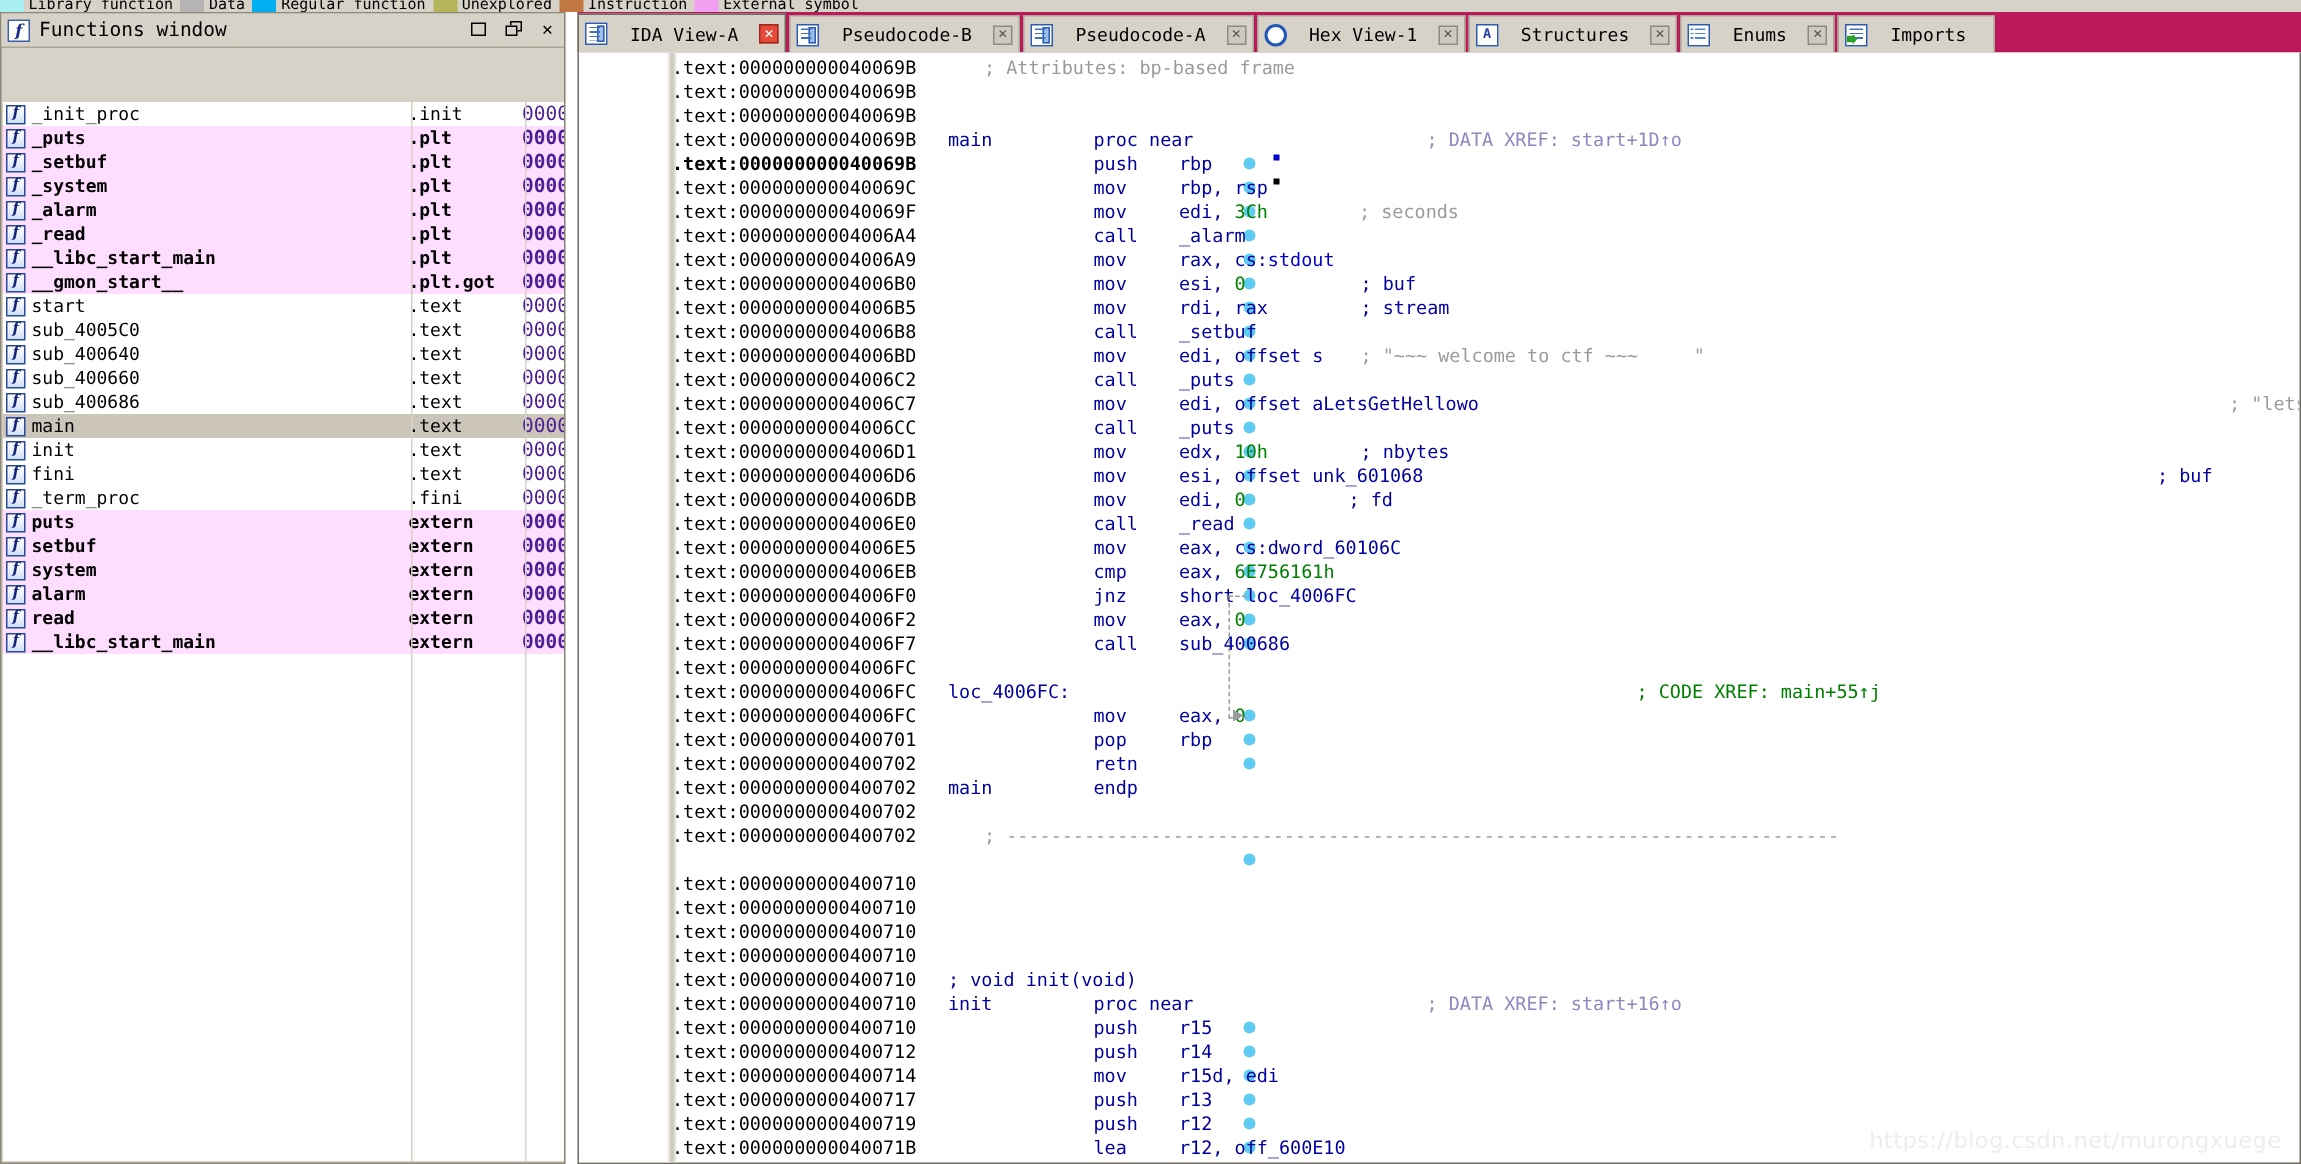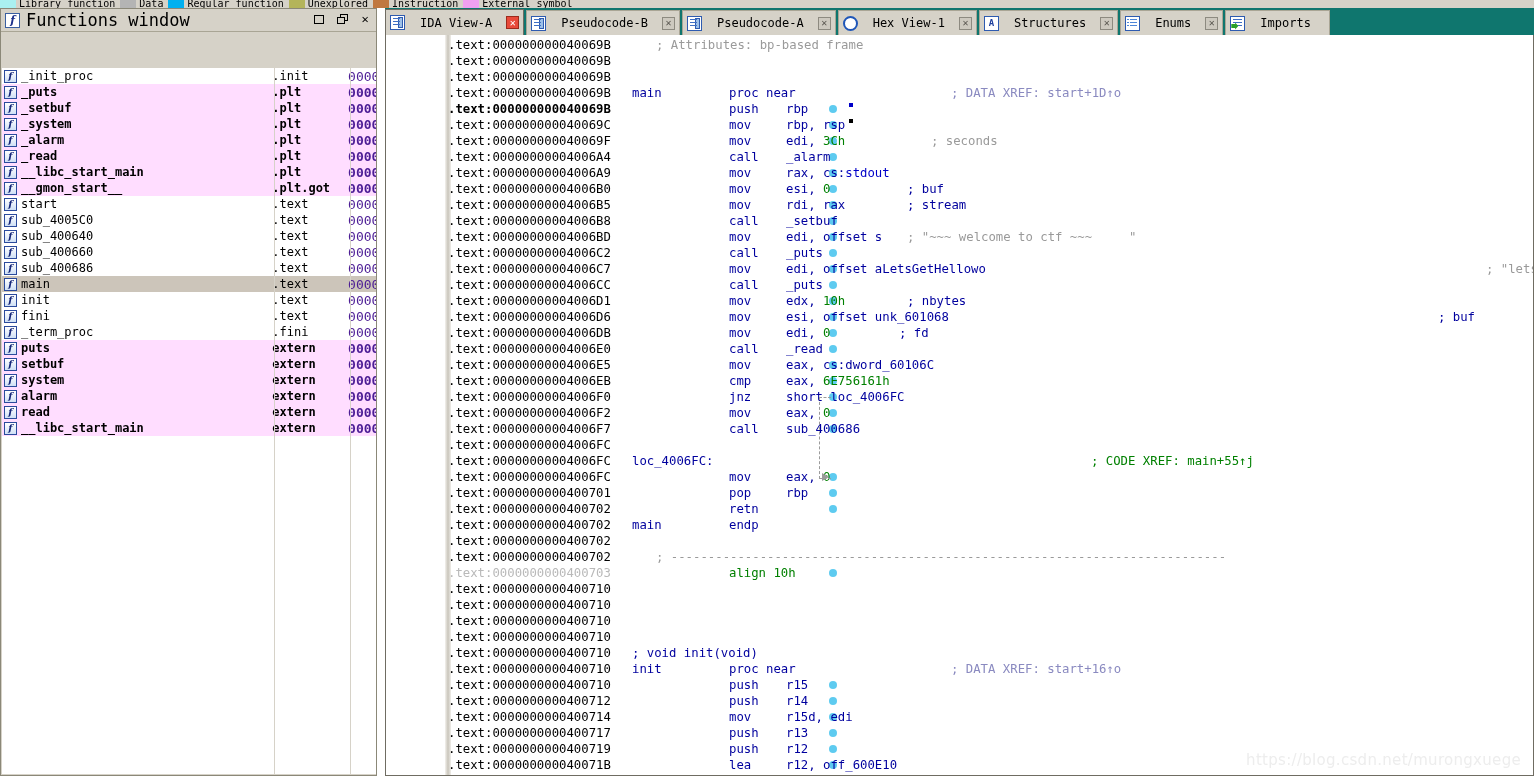--- a/index.html
+++ b/index.html
@@ -32,21 +32,21 @@
   }
   .fn-ico{
     width:15px;height:15px;margin-left:4px;margin-right:6px;
     border:1px solid #3a5fa0;background:#ffffff;
     display:flex;align-items:center;justify-content:center;
     font-family:"DejaVu Serif","Liberation Serif",serif;
     font-style:italic;font-weight:bold;font-size:11px;color:#1b2f8a;
     box-sizing:border-box;flex:none;
   }
   .fnwin-title .ttl{
-    font-size:17px;color:#000;font-family:"DejaVu Sans Mono","Liberation Mono",monospace;
+    font-size:13px;color:#000;font-family:"DejaVu Sans Mono","Liberation Mono",monospace;
   }
   .winbtns{position:absolute;right:4px;top:2px;display:flex;gap:9px;align-items:center;}
   .winbtn{width:14px;height:16px;display:flex;align-items:center;justify-content:center;
     font-size:12px;color:#000;cursor:default;}
   .wb-min{border:1.5px solid #000;width:10px;height:9px;box-sizing:border-box;background:#d6d2c8;}
   .wb-rest{position:relative;width:11px;height:10px;}
   .wb-rest:before{content:"";position:absolute;left:3px;top:0;width:8px;height:7px;border:1.5px solid #000;box-sizing:border-box;}
   .wb-rest:after{content:"";position:absolute;left:0;top:3px;width:8px;height:7px;border:1.5px solid #000;box-sizing:border-box;background:#d6d2c8;}
 
   .fn-header{
@@ -74,21 +74,21 @@
     font-family:"DejaVu Serif","Liberation Serif",serif;font-style:italic;
     font-weight:bold;font-size:10px;color:#14267a;line-height:1;
   }
   .fn-row .nm{width:252px;font-size:12px;color:#000;overflow:hidden;}
   .fn-row .sg{width:76px;font-size:12px;color:#000;overflow:hidden;}
   .fn-row .st{width:28px;font-size:13px;color:#4c1d95;overflow:hidden;}
   .fn-vdiv{position:absolute;top:59px;bottom:1px;width:1px;background:#d6d2c8;}
 
   
   .rightpane{position:absolute;left:385px;top:8px;width:1149px;height:768px;background:#d6d2c8;}
-  .tabbar{position:relative;height:27px;background:#0f766e;display:flex;align-items:flex-end;}
+  .tabbar{position:relative;height:27px;background:#be185d;display:flex;align-items:flex-end;}
   .tab{
     position:relative;height:25px;display:flex;align-items:center;
     background:#d6d2c8;border:1px solid #a9a595;border-bottom:none;
     box-sizing:border-box;margin-right:2px;padding:0 4px;
   }
   .tab.active{background:#d6d2c8;border-color:#6f6c62;height:26px;}
   .tab .tico{width:15px;height:15px;margin-right:5px;flex:none;position:relative;}
   .tab .tlabel{
     font-size:12px;color:#000;font-family:"DejaVu Sans Mono","Liberation Mono",monospace;
     padding:0 14px 0 10px;white-space:nowrap;
@@ -363,21 +363,21 @@
       <div class="code" id="code">
           <div class="cline" style="top: 2px; width: 100%;"><span class="addr">.text:000000000040069B</span><span class="cmt" style="left: 246px;">; Attributes: bp-based frame</span></div>
           <div class="cline" style="top: 18px; width: 100%;"><span class="addr">.text:000000000040069B</span></div>
           <div class="cline" style="top: 34px; width: 100%;"><span class="addr">.text:000000000040069B</span></div>
           <div class="cline" style="top: 50px; width: 100%;"><span class="addr">.text:000000000040069B</span><span class="seg-lbl" style="left: 246px;">main</span><span class="mnem" style="left: 343px;">proc near</span><span class="xref" style="left: 565px;">; DATA XREF: start+1D↑o</span></div>
           <div class="dot" style="top: 70px;"></div>
           <div class="cline" style="top: 66px; width: 100%;"><span class="addr bold">.text:000000000040069B</span><span class="mnem" style="left: 343px;">push</span><span class="ops" style="left: 400px;">rbp</span></div>
           <div class="dot" style="top: 86px;"></div>
           <div class="cline" style="top: 82px; width: 100%;"><span class="addr">.text:000000000040069C</span><span class="mnem" style="left: 343px;">mov</span><span class="ops" style="left: 400px;">rbp, rsp</span></div>
           <div class="dot" style="top: 102px;"></div>
-          <div class="cline" style="top: 98px; width: 100%;"><span class="addr">.text:000000000040069F</span><span class="mnem" style="left: 343px;">mov</span><span class="ops" style="left: 400px;">edi, <span class="num">3Ch</span></span><span class="cmt" style="left: 521px;">; seconds</span></div>
+          <div class="cline" style="top: 98px; width: 100%;"><span class="addr">.text:000000000040069F</span><span class="mnem" style="left: 343px;">mov</span><span class="ops" style="left: 400px;">edi, <span class="num">3Ch</span></span><span class="cmt" style="left: 496px;">; seconds</span></div>
           <div class="dot" style="top: 118px;"></div>
           <div class="cline" style="top: 114px; width: 100%;"><span class="addr">.text:00000000004006A4</span><span class="mnem" style="left: 343px;">call</span><span class="ops" style="left: 400px;">_alarm</span></div>
           <div class="dot" style="top: 134px;"></div>
           <div class="cline" style="top: 130px; width: 100%;"><span class="addr">.text:00000000004006A9</span><span class="mnem" style="left: 343px;">mov</span><span class="ops" style="left: 400px;">rax, cs:<span class="blue">stdout</span></span></div>
           <div class="dot" style="top: 150px;"></div>
           <div class="cline" style="top: 146px; width: 100%;"><span class="addr">.text:00000000004006B0</span><span class="mnem" style="left: 343px;">mov</span><span class="ops" style="left: 400px;">esi, <span class="num">0</span></span><span class="cmt" style="left: 497px; color: rgb(0, 0, 158);">; buf</span></div>
           <div class="dot" style="top: 166px;"></div>
           <div class="cline" style="top: 162px; width: 100%;"><span class="addr">.text:00000000004006B5</span><span class="mnem" style="left: 343px;">mov</span><span class="ops" style="left: 400px;">rdi, rax</span><span class="cmt" style="left: 497px; color: rgb(0, 0, 158);">; stream</span></div>
           <div class="dot" style="top: 182px;"></div>
           <div class="cline" style="top: 178px; width: 100%;"><span class="addr">.text:00000000004006B8</span><span class="mnem" style="left: 343px;">call</span><span class="ops" style="left: 400px;">_setbuf</span></div>
@@ -412,21 +412,20 @@
           <div class="dot" style="top: 438px;"></div>
           <div class="cline" style="top: 434px; width: 100%;"><span class="addr">.text:00000000004006FC</span><span class="mnem" style="left: 343px;">mov</span><span class="ops" style="left: 400px;">eax, <span class="num">0</span></span></div>
           <div class="dot" style="top: 454px;"></div>
           <div class="cline" style="top: 450px; width: 100%;"><span class="addr">.text:0000000000400701</span><span class="mnem" style="left: 343px;">pop</span><span class="ops" style="left: 400px;">rbp</span></div>
           <div class="dot" style="top: 470px;"></div>
           <div class="cline" style="top: 466px; width: 100%;"><span class="addr">.text:0000000000400702</span><span class="mnem" style="left: 343px;">retn</span></div>
           <div class="cline" style="top: 482px; width: 100%;"><span class="addr">.text:0000000000400702</span><span class="seg-lbl" style="left: 246px;">main</span><span class="mnem" style="left: 343px;">endp</span></div>
           <div class="cline" style="top: 498px; width: 100%;"><span class="addr">.text:0000000000400702</span></div>
           <div class="cline" style="top: 514px; width: 100%;"><span class="addr">.text:0000000000400702</span><span class="cmt" style="left: 246px;">; ---------------------------------------------------------------------------</span></div>
           <div class="dot" style="top: 534px;"></div>
-          <div class="cline" style="top: 530px; width: 100%;"><span class="addr dim">.text:0000000000400703</span><span style="position: absolute; left: 343px; color: rgb(0, 128, 0);">align 10h</span></div>
           <div class="cline" style="top: 546px; width: 100%;"><span class="addr">.text:0000000000400710</span></div>
           <div class="cline" style="top: 562px; width: 100%;"><span class="addr">.text:0000000000400710</span></div>
           <div class="cline" style="top: 578px; width: 100%;"><span class="addr">.text:0000000000400710</span></div>
           <div class="cline" style="top: 594px; width: 100%;"><span class="addr">.text:0000000000400710</span></div>
           <div class="cline" style="top: 610px; width: 100%;"><span class="addr">.text:0000000000400710</span><span class="seg-lbl" style="left: 246px;">; void init(void)</span></div>
           <div class="cline" style="top: 626px; width: 100%;"><span class="addr">.text:0000000000400710</span><span class="seg-lbl" style="left: 246px;">init</span><span class="mnem" style="left: 343px;">proc near</span><span class="xref" style="left: 565px;">; DATA XREF: start+16↑o</span></div>
           <div class="dot" style="top: 646px;"></div>
           <div class="cline" style="top: 642px; width: 100%;"><span class="addr">.text:0000000000400710</span><span class="mnem" style="left: 343px;">push</span><span class="ops" style="left: 400px;">r15</span></div>
           <div class="dot" style="top: 662px;"></div>
           <div class="cline" style="top: 658px; width: 100%;"><span class="addr">.text:0000000000400712</span><span class="mnem" style="left: 343px;">push</span><span class="ops" style="left: 400px;">r14</span></div>

